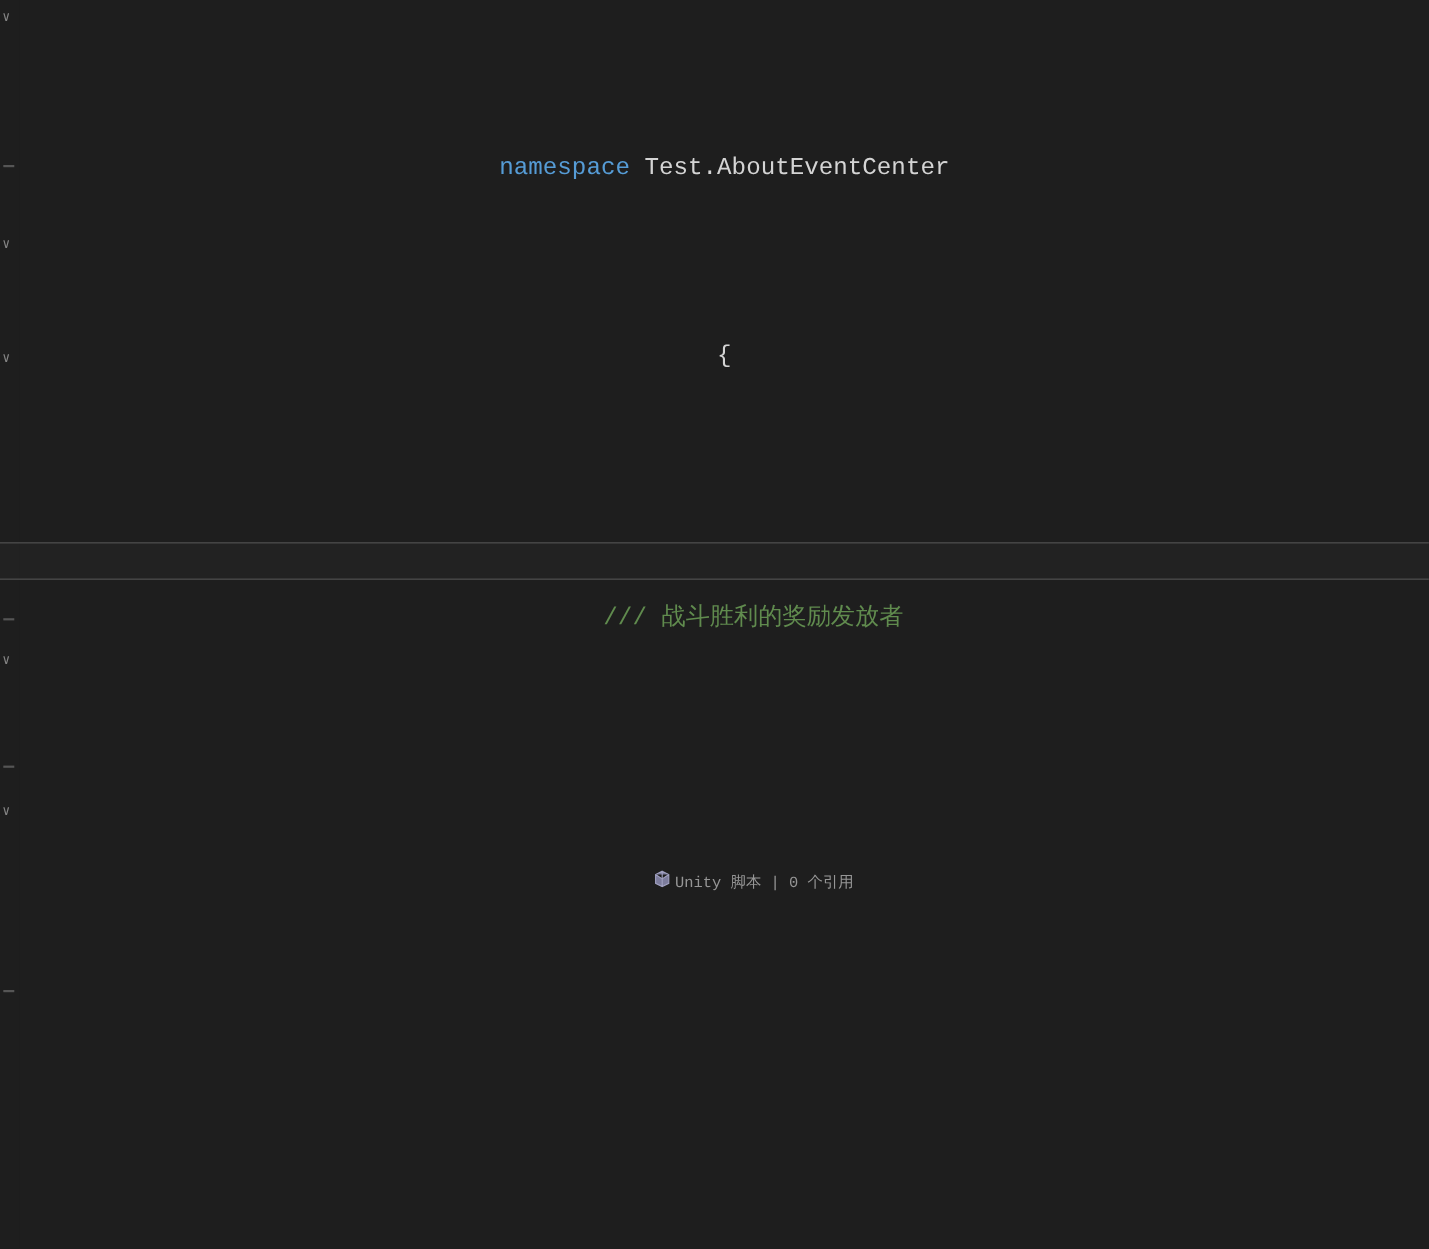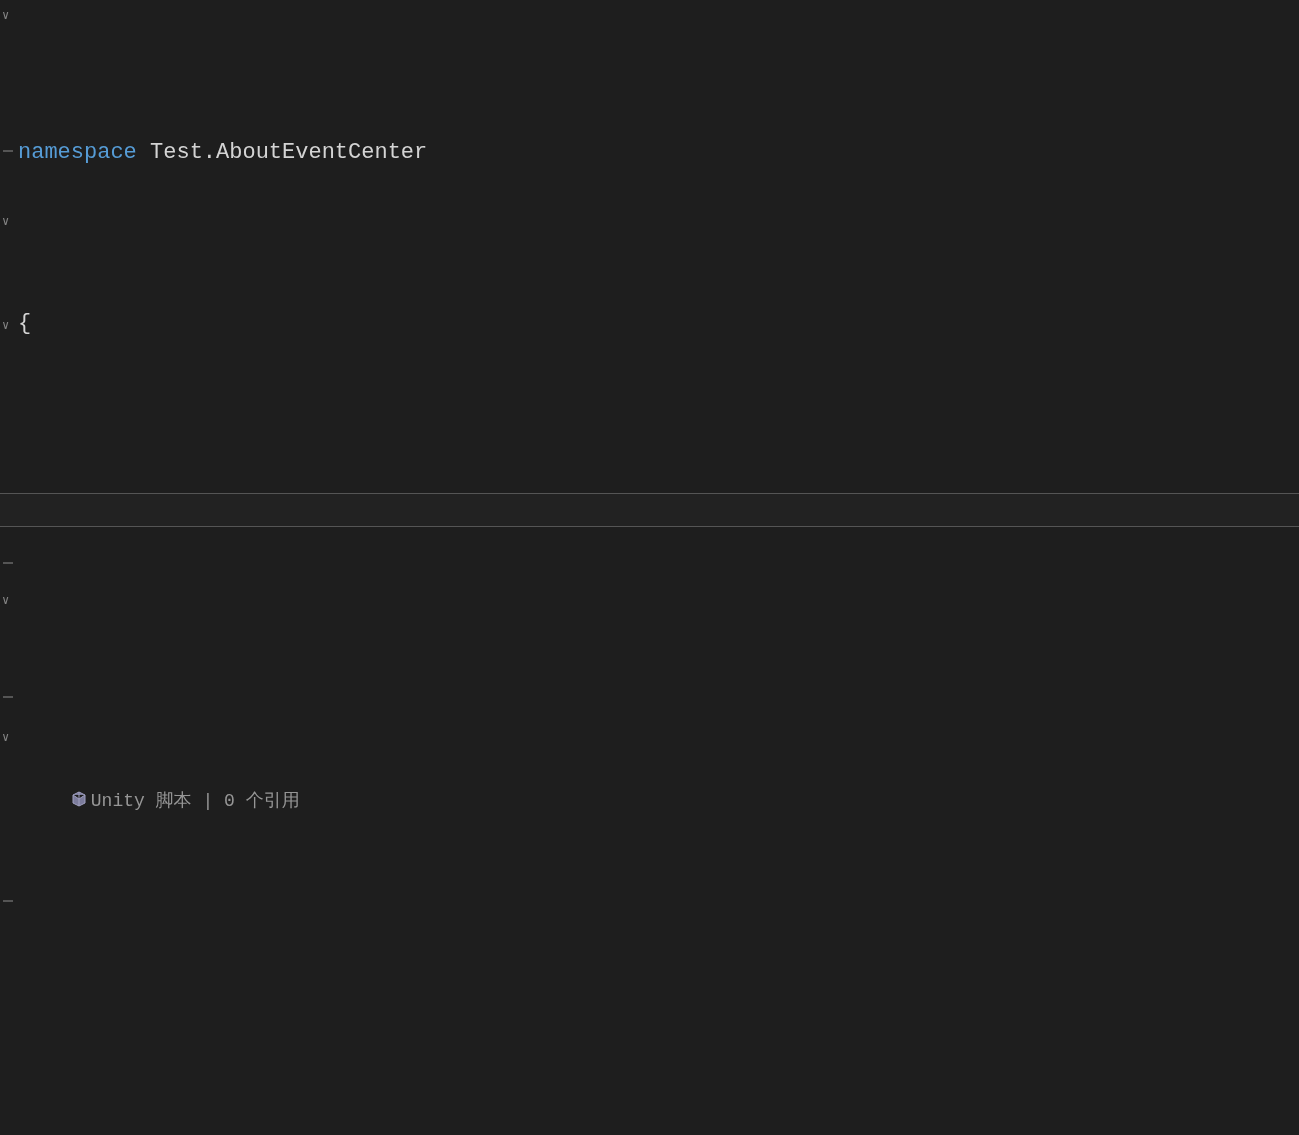--- a/index.html
+++ b/index.html
@@ -46,40 +46,41 @@
     top: 0;
     right: 0;
     white-space: pre;
   }
   .line {
     display: block;
     height: 34px;
     line-height: 34px;
     padding-left: 0;
     position: relative;
+    text-align: center;
   }
   .highlight-line {
     position: absolute;
     left: 0;
     right: 0;
     height: 34px;
     border-top: 1px solid #555;
     border-bottom: 1px solid #555;
     background: rgba(255,255,255,0.02);
     z-index: 0;
   }
   
   .c-keyword { color: #569cd6; }            
   .c-xmldoc  { color: #608b4e; }            
   .c-plain   { color: #d4d4d4; }
   .c-punkt   { color: #d4d4d4; }
   .c-ns      { color: #d4d4d4; }            
   .codelens {
     color: #969696;
-    font-size: 18px;
+    font-size: 14px;
   }
   .cube-icon {
     display: inline-block;
     width: 16px;
     height: 16px;
     vertical-align: -1px;
     margin-right: 4px;
   }
 </style>
 </head>
@@ -105,21 +106,21 @@
 
     
     <span class="line"><span class="c-keyword">namespace</span><span class="c-plain"> </span><span class="c-ns">Test.AboutEventCenter</span></span>
 
     
     <span class="line"><span class="c-punkt">{</span></span>
 
     
 
     
-    <span class="line"><span>    </span></span>
+    <span class="line"><span>    </span><span class="c-xmldoc">/// 战斗胜利的奖励发放者</span></span>
 
     
 
     
     <span class="line"><span>    </span><svg class="cube-icon" viewBox="0 0 16 16">
           <path fill="#7c7c9c" d="M8 1 L14 4 L14 12 L8 15 L2 12 L2 4 Z M8 1 L8 8 M2 4 L8 8 L14 4 M8 8 L8 15" stroke="#a0a0c0" stroke-width="1"></path>
         </svg><span class="codelens">Unity 脚本 | 0 个引用</span></span>
 
     
     

